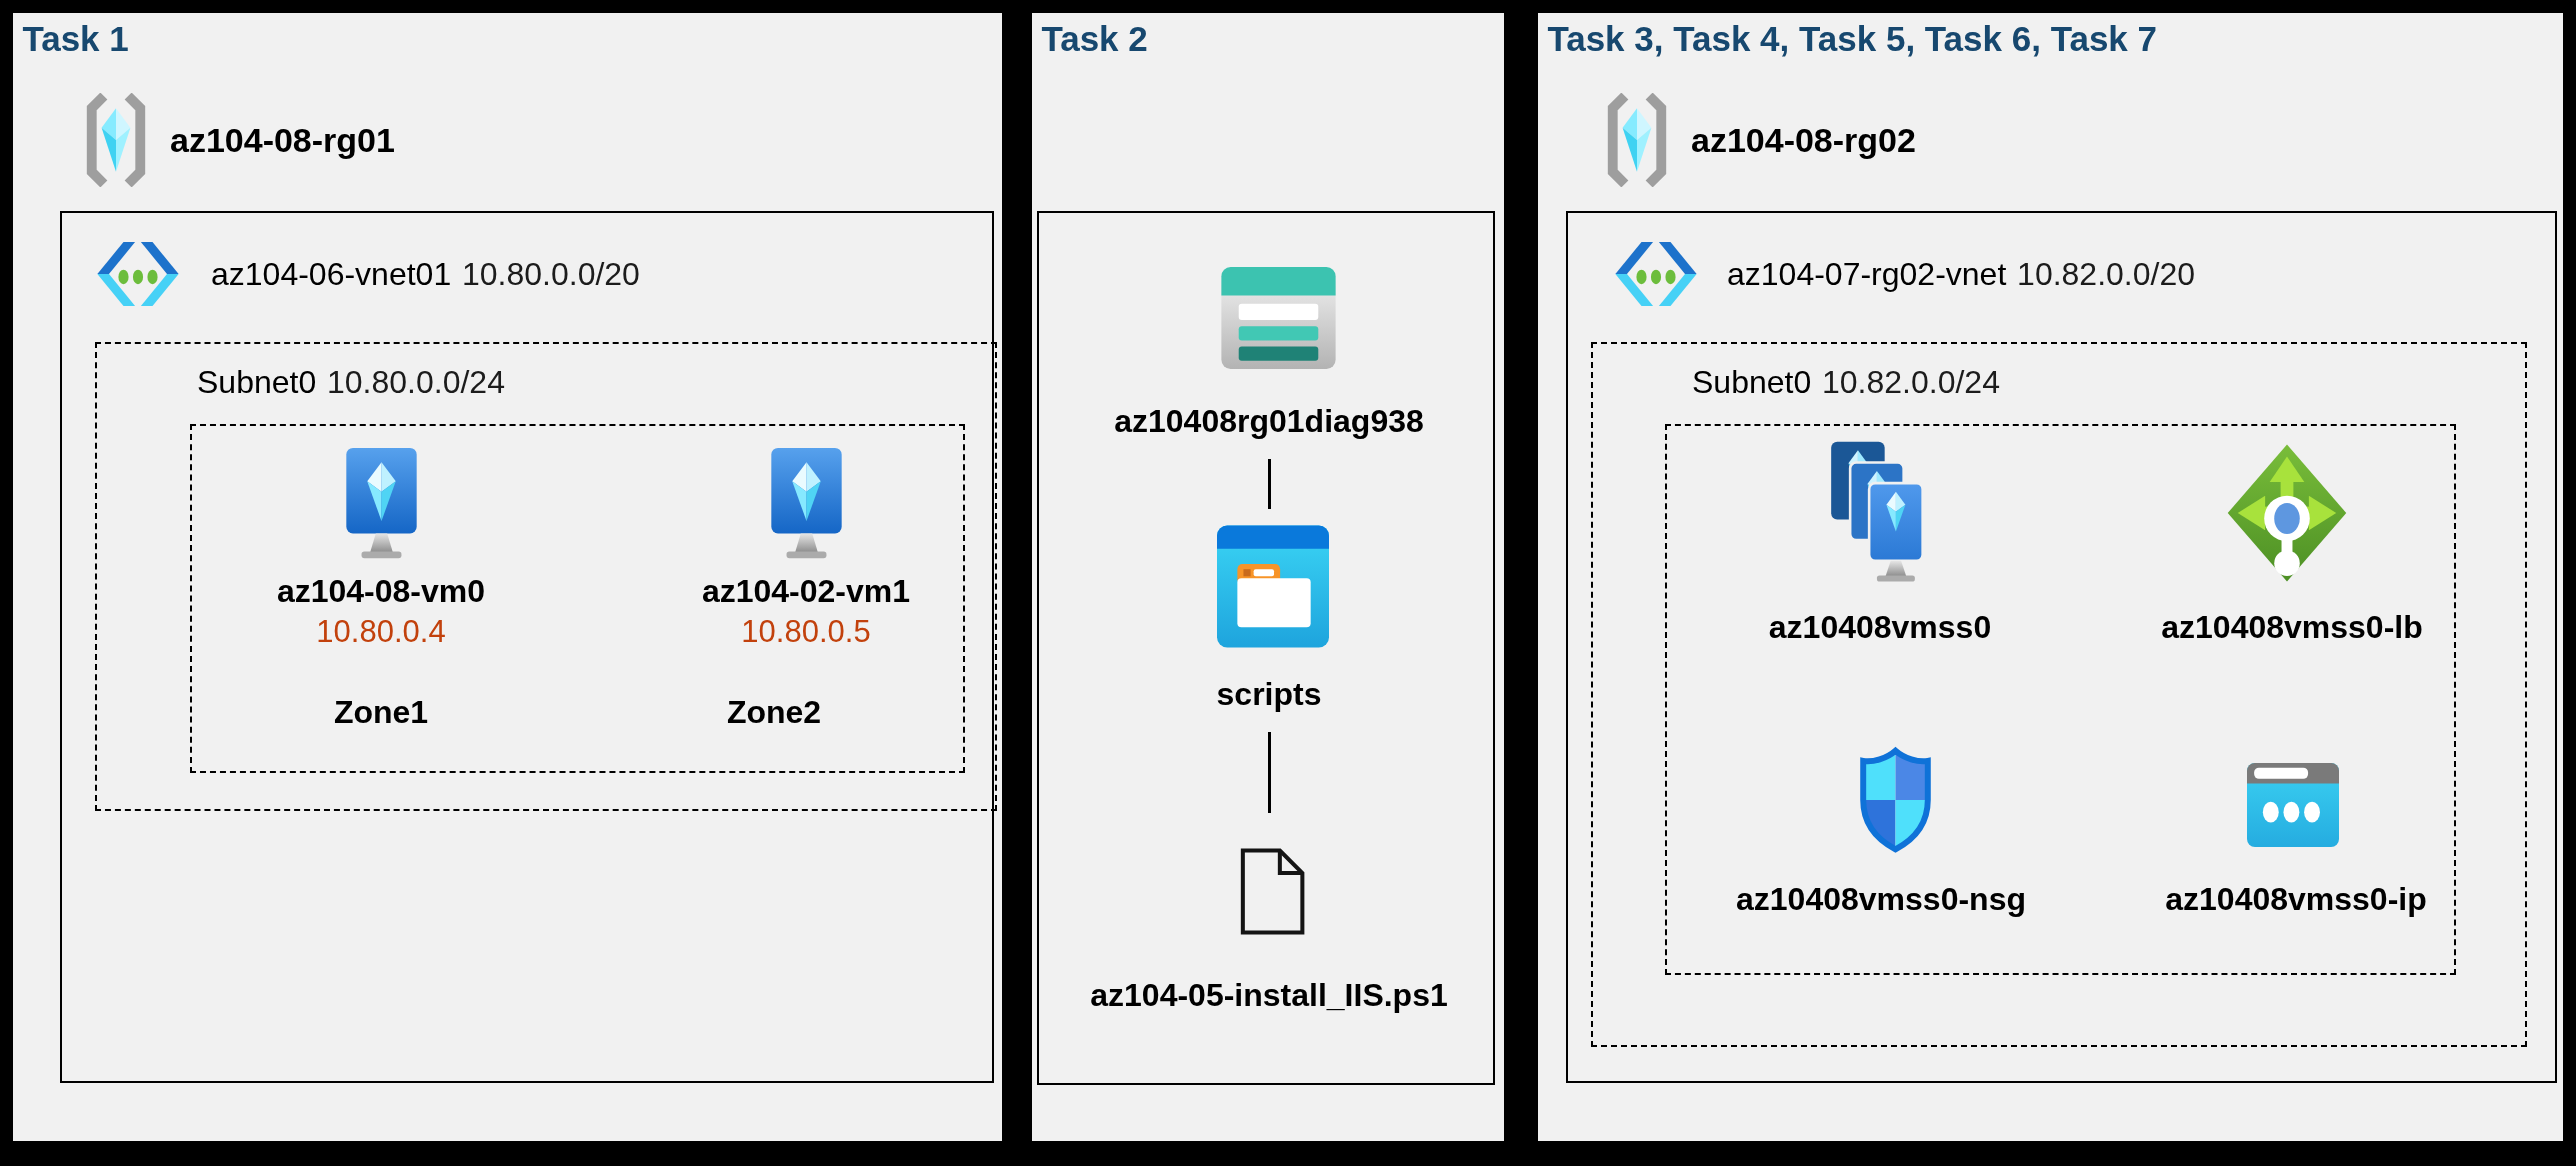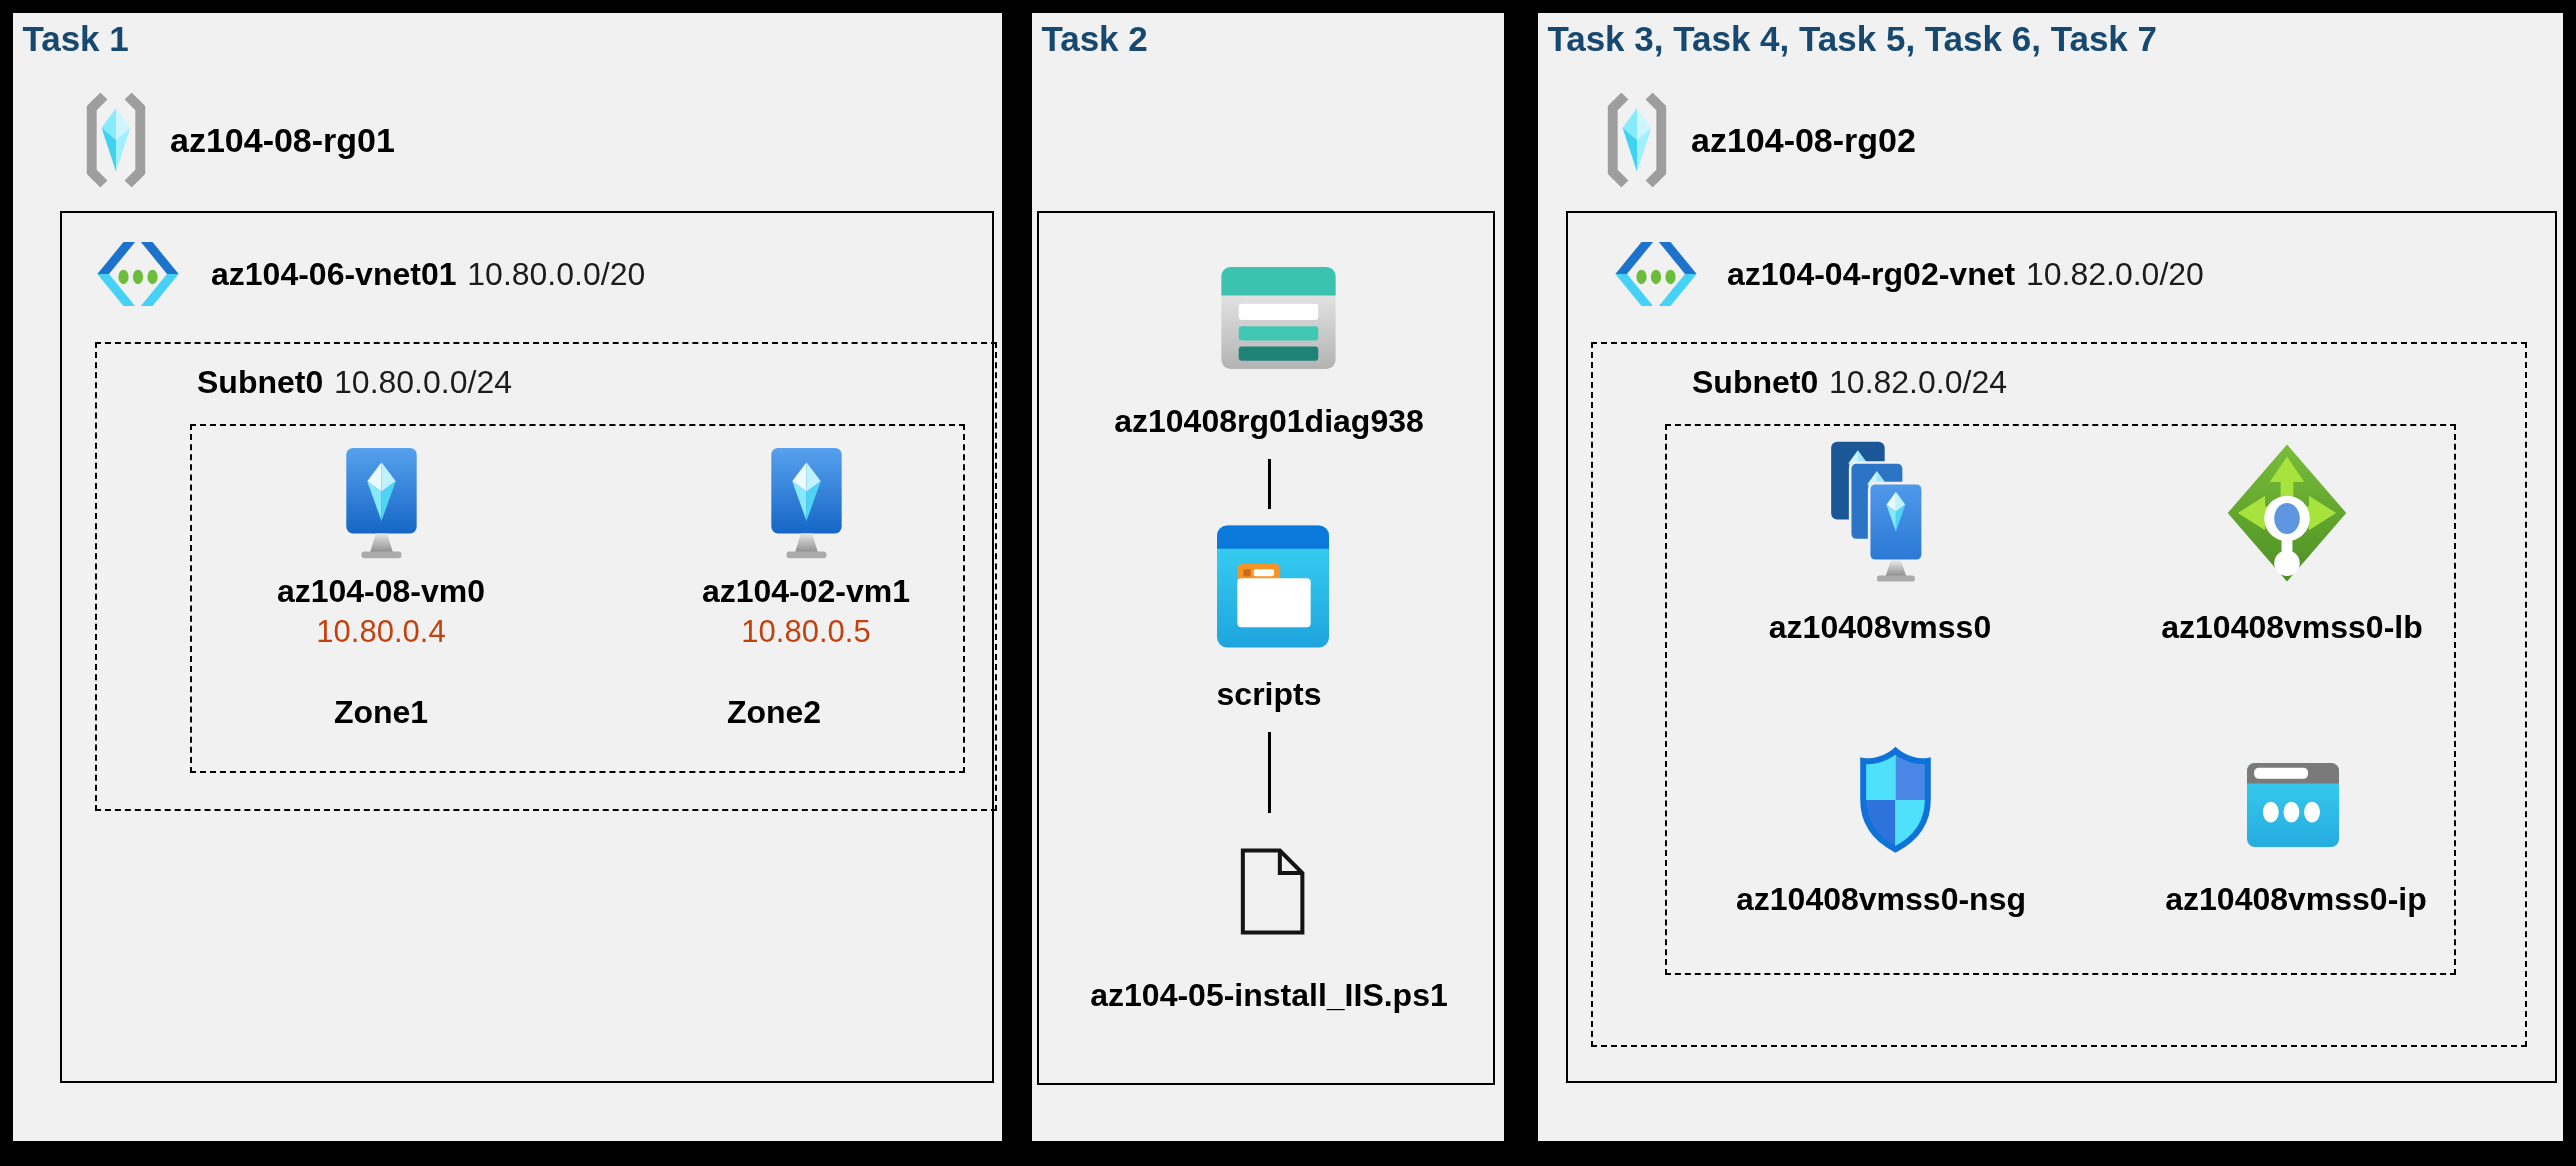--- a/index.html
+++ b/index.html
@@ -4,21 +4,21 @@
 <style>
   html,body{margin:0;padding:0;background:#000;}
   .stage{position:relative;width:2576px;height:1145px;background:#000;overflow:hidden;
          font-family:"Liberation Sans",sans-serif;}
   .panel{position:absolute;background:#F1F1F1;}
   .hdr{position:absolute;font-weight:700;font-size:35px;line-height:1.1;color:#17486F;white-space:nowrap;}
   .lbl{position:absolute;font-weight:700;font-size:32px;line-height:1.05;color:#000;white-space:nowrap;}
   .lbl-lg{font-size:34px;}
   .val{position:absolute;font-weight:400;font-size:31px;line-height:1.05;color:#c2410c;white-space:nowrap;}
   .mix{position:absolute;font-size:32px;line-height:1.05;color:#000;white-space:nowrap;}
-  .mix .nm{font-weight:700;}
+  .mix .nm{font-weight:400;}
   .mix .cidr{font-weight:400;color:#1C1C1C;margin-left:10.8px;text-align:center;}
   .ctr{transform:translateX(-50%);}
   .box{position:absolute;border:2px solid #000;box-sizing:border-box;}
   .dashedbox{position:absolute;border:2.7px dashed #000;box-sizing:border-box;}
   .cline{position:absolute;width:2.7px;background:#000;}
   .icon{position:absolute;}
   .icon svg{display:block;width:100%;height:100%;}
 </style>
 </head>
 <body>
@@ -191,21 +191,21 @@
         <polygon points="42,4 58,4 22,48 6,48" fill="#1D72CB"></polygon>
         <polygon points="6,48 22,48 58,92 42,92" fill="#46D1F6"></polygon>
         <polygon points="82,4 66,4 102,48 118,48" fill="#1D72CB"></polygon>
         <polygon points="118,48 102,48 66,92 82,92" fill="#46D1F6"></polygon>
         <ellipse cx="42" cy="52" rx="7" ry="10" fill="#6CBD3C"></ellipse>
         <ellipse cx="62" cy="52" rx="7" ry="10" fill="#6CBD3C"></ellipse>
         <ellipse cx="82" cy="52" rx="7" ry="10" fill="#6CBD3C"></ellipse>
       </svg>
     </div>
     <div class="mix" style="left:189px;top:245px">
-      <span class="nm">az104-04-rg02-vnet</span><span class="cidr">10.82.0.0/20</span>
+      <span class="nm">az104-07-rg02-vnet</span><span class="cidr">10.82.0.0/20</span>
     </div>
 
     <div class="dashedbox" style="left:53px;top:329px;width:936px;height:705px"></div>
     <div class="mix" style="left:154px;top:353px">
       <span class="nm">Subnet0</span><span class="cidr">10.82.0.0/24</span>
     </div>
 
     <div class="dashedbox" style="left:127px;top:411px;width:791px;height:551px"></div>
 
     <div class="icon" style="left:269px;top:427px;width:145px;height:145px">

